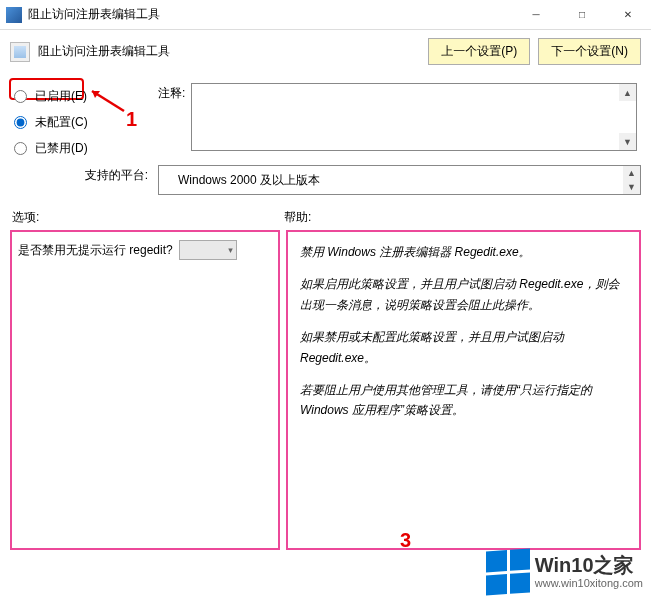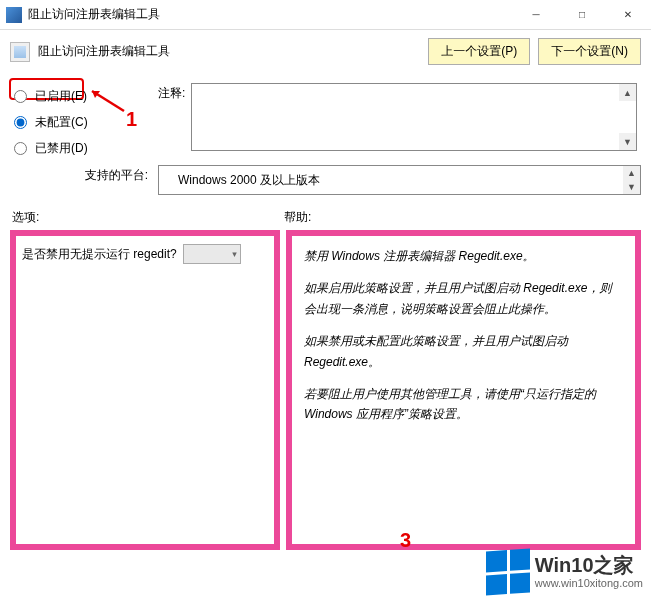--- a/index.html
+++ b/index.html
@@ -144,21 +144,21 @@
     padding: 0 2px;
   }
   .section-labels .l { flex: 0 0 272px; }
   .panels {
     display: flex;
     gap: 6px;
     margin-top: 4px;
     height: 320px;
   }
   .panel {
-    border: 6px solid #ec4899;
+    border: 2px solid #ec4899;
     background: #fff;
     overflow: hidden;
     position: relative;
   }
   .panel.left { width: 270px; }
   .panel.right { flex: 1; padding: 10px 12px; line-height: 1.7; }
   .opt-row {
     display: flex;
     align-items: center;
     padding: 8px 6px;

